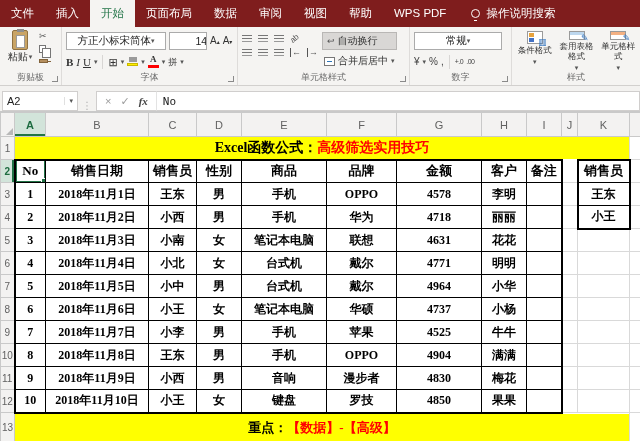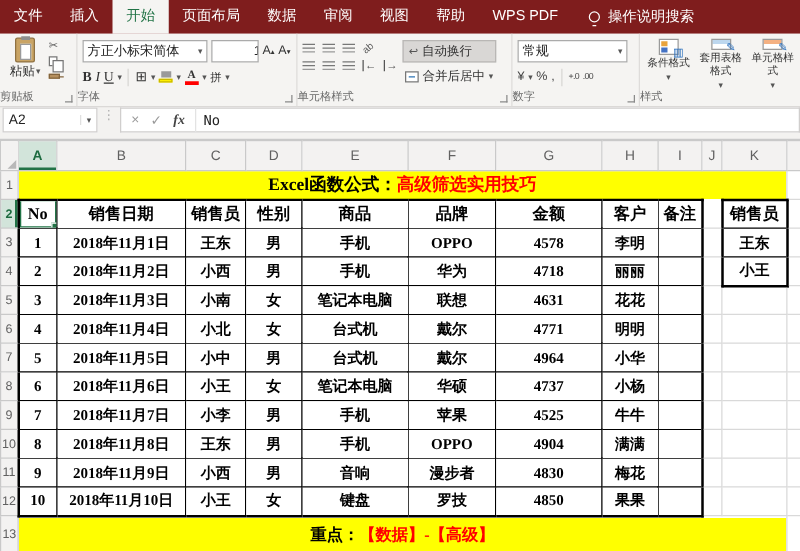--- a/index.html
+++ b/index.html
@@ -11,25 +11,25 @@
   .tabs { display:flex; align-items:stretch; }
   .tab { padding:0 11px; font-size:11.5px; line-height:27px; white-space:nowrap; cursor:default; }
   .tab.active { background:#f5f4f2; color:#217346; }
   .search { display:flex; align-items:center; gap:6px; margin-left:14px; font-size:11.5px; }
   .bulb { width:9px; height:9px; border:1px solid #fff; border-radius:50%; position:relative; display:inline-block; }
   .bulb::after { content:''; position:absolute; left:2px; bottom:-4px; width:3px; height:3px; border-bottom:1px solid #fff; }
 
   
   .ribbon { height:59px; background:#f5f4f2; border-bottom:1px solid #d2d0ce; display:flex; }
   .rgroup { position:relative; border-right:1px solid #dedcda; padding:3px 3px 13px 4px; display:flex; flex-direction:column; }
-  .glabel { position:absolute; bottom:1px; left:0; right:0; text-align:left; font-size:9px; color:#6b6b6b; white-space:nowrap; }
+  .glabel { position:absolute; bottom:1px; left:0; right:0; text-align:center; font-size:9px; color:#6b6b6b; white-space:nowrap; }
   .launcher { position:absolute; bottom:3px; right:3px; width:6px; height:6px; border-right:1px solid #8a8a8a; border-bottom:1px solid #8a8a8a; }
   .row { display:flex; align-items:center; gap:3px; height:21px; }
   .dd { font-size:7px; color:#555; }
-  .combo { background:#fff; border:1px solid #ababab; height:18px; display:flex; align-items:center; justify-content:space-between; padding:0 3px; font-size:10.5px; color:#222; white-space:nowrap; overflow:hidden; }
+  .combo { background:#fff; border:1px solid #ababab; height:18px; display:flex; align-items:center; justify-content:center; padding:0 3px; font-size:10.5px; color:#222; white-space:nowrap; overflow:hidden; }
 
   .g-clip { width:62px; }
   .clip-row { display:flex; gap:3px; }
   .paste-btn { display:flex; flex-direction:column; align-items:center; width:32px; cursor:default; }
   .clipboard-icon { width:16px; height:20px; background:#c9a465; border:1px solid #8f7142; border-radius:2px; position:relative; display:block; }
   .clipboard-icon .page { position:absolute; left:3px; top:4px; width:9px; height:13px; background:#fff; border:1px solid #9a9a9a; display:block; }
   .clipboard-icon::before { content:''; position:absolute; left:4px; top:-2px; width:7px; height:3px; background:#8e8e8e; }
   .plabel { font-size:10px; color:#333; display:flex; gap:1px; align-items:center; }
   .mini-col { display:flex; flex-direction:column; justify-content:flex-start; gap:3px; padding-top:2px; }
   .mi { font-size:9px; color:#555; line-height:9px; height:9px; display:flex; align-items:center; }
@@ -77,21 +77,21 @@
   .style-btn { display:flex; flex-direction:column; align-items:center; width:40px; gap:2px; }
   .style-btn .slabel { font-size:8.5px; color:#333; text-align:center; line-height:1.15; white-space:normal; }
   .sicon { width:16px; height:13px; border:1px solid #9a9a9a; background:#fff; position:relative; }
   .sicon.cf::before { content:''; position:absolute; left:1px; top:1px; width:5px; height:4px; background:#e8a33d; }
   .sicon.cf::after { content:''; position:absolute; left:1px; top:6px; width:5px; height:4px; background:#4472c4; }
   .sicon .pen { position:absolute; right:-5px; bottom:-4px; font-size:9px; color:#2a6fbd; }
   .sicon.ft { background:linear-gradient(#bdd7ee 3px, #fff 3px); }
   .sicon.cs { background:linear-gradient(#f4b183 3px, #fff 3px); }
 
   
-  .fbar { height:26px; background:#f3f2f0; border-bottom:1px solid #c9c9c9; display:flex; align-items:flex-start; padding:0 0 0 2px; }
+  .fbar { height:26px; background:#f3f2f0; border-bottom:1px solid #c9c9c9; display:flex; align-items:flex-end; padding:0 0 0 2px; }
   .namebox { width:76px; height:20px; background:#fff; border:1px solid #d0cecd; display:flex; align-items:center; font-size:11px; color:#222; padding:0 4px; }
   .namebox .nb-dd { margin-left:auto; border-left:1px solid #e0e0e0; padding-left:4px; font-size:7px; color:#555; }
   .fdots { color:#b0b0b0; font-size:10px; padding:0 4px; }
   .fbtns { display:flex; align-items:center; gap:9px; padding:0 8px; background:#fff; border:1px solid #d0cecd; border-right:none; height:20px; }
   .fbtns .fb { color:#9a9a9a; font-size:11px; }
   .fbtns .fx { color:#444; font-style:italic; font-family:"Liberation Serif", serif; font-weight:bold; font-size:11px; }
   .fvalue { flex:1; height:20px; background:#fff; border:1px solid #d0cecd; border-left:1px solid #e3e3e3; display:flex; align-items:center; padding:0 6px; font-family:"DejaVu Sans Mono", monospace; font-size:11px; color:#222; }
 
   
   table.grid-table { table-layout:fixed; width:640px; border-collapse:collapse; }

